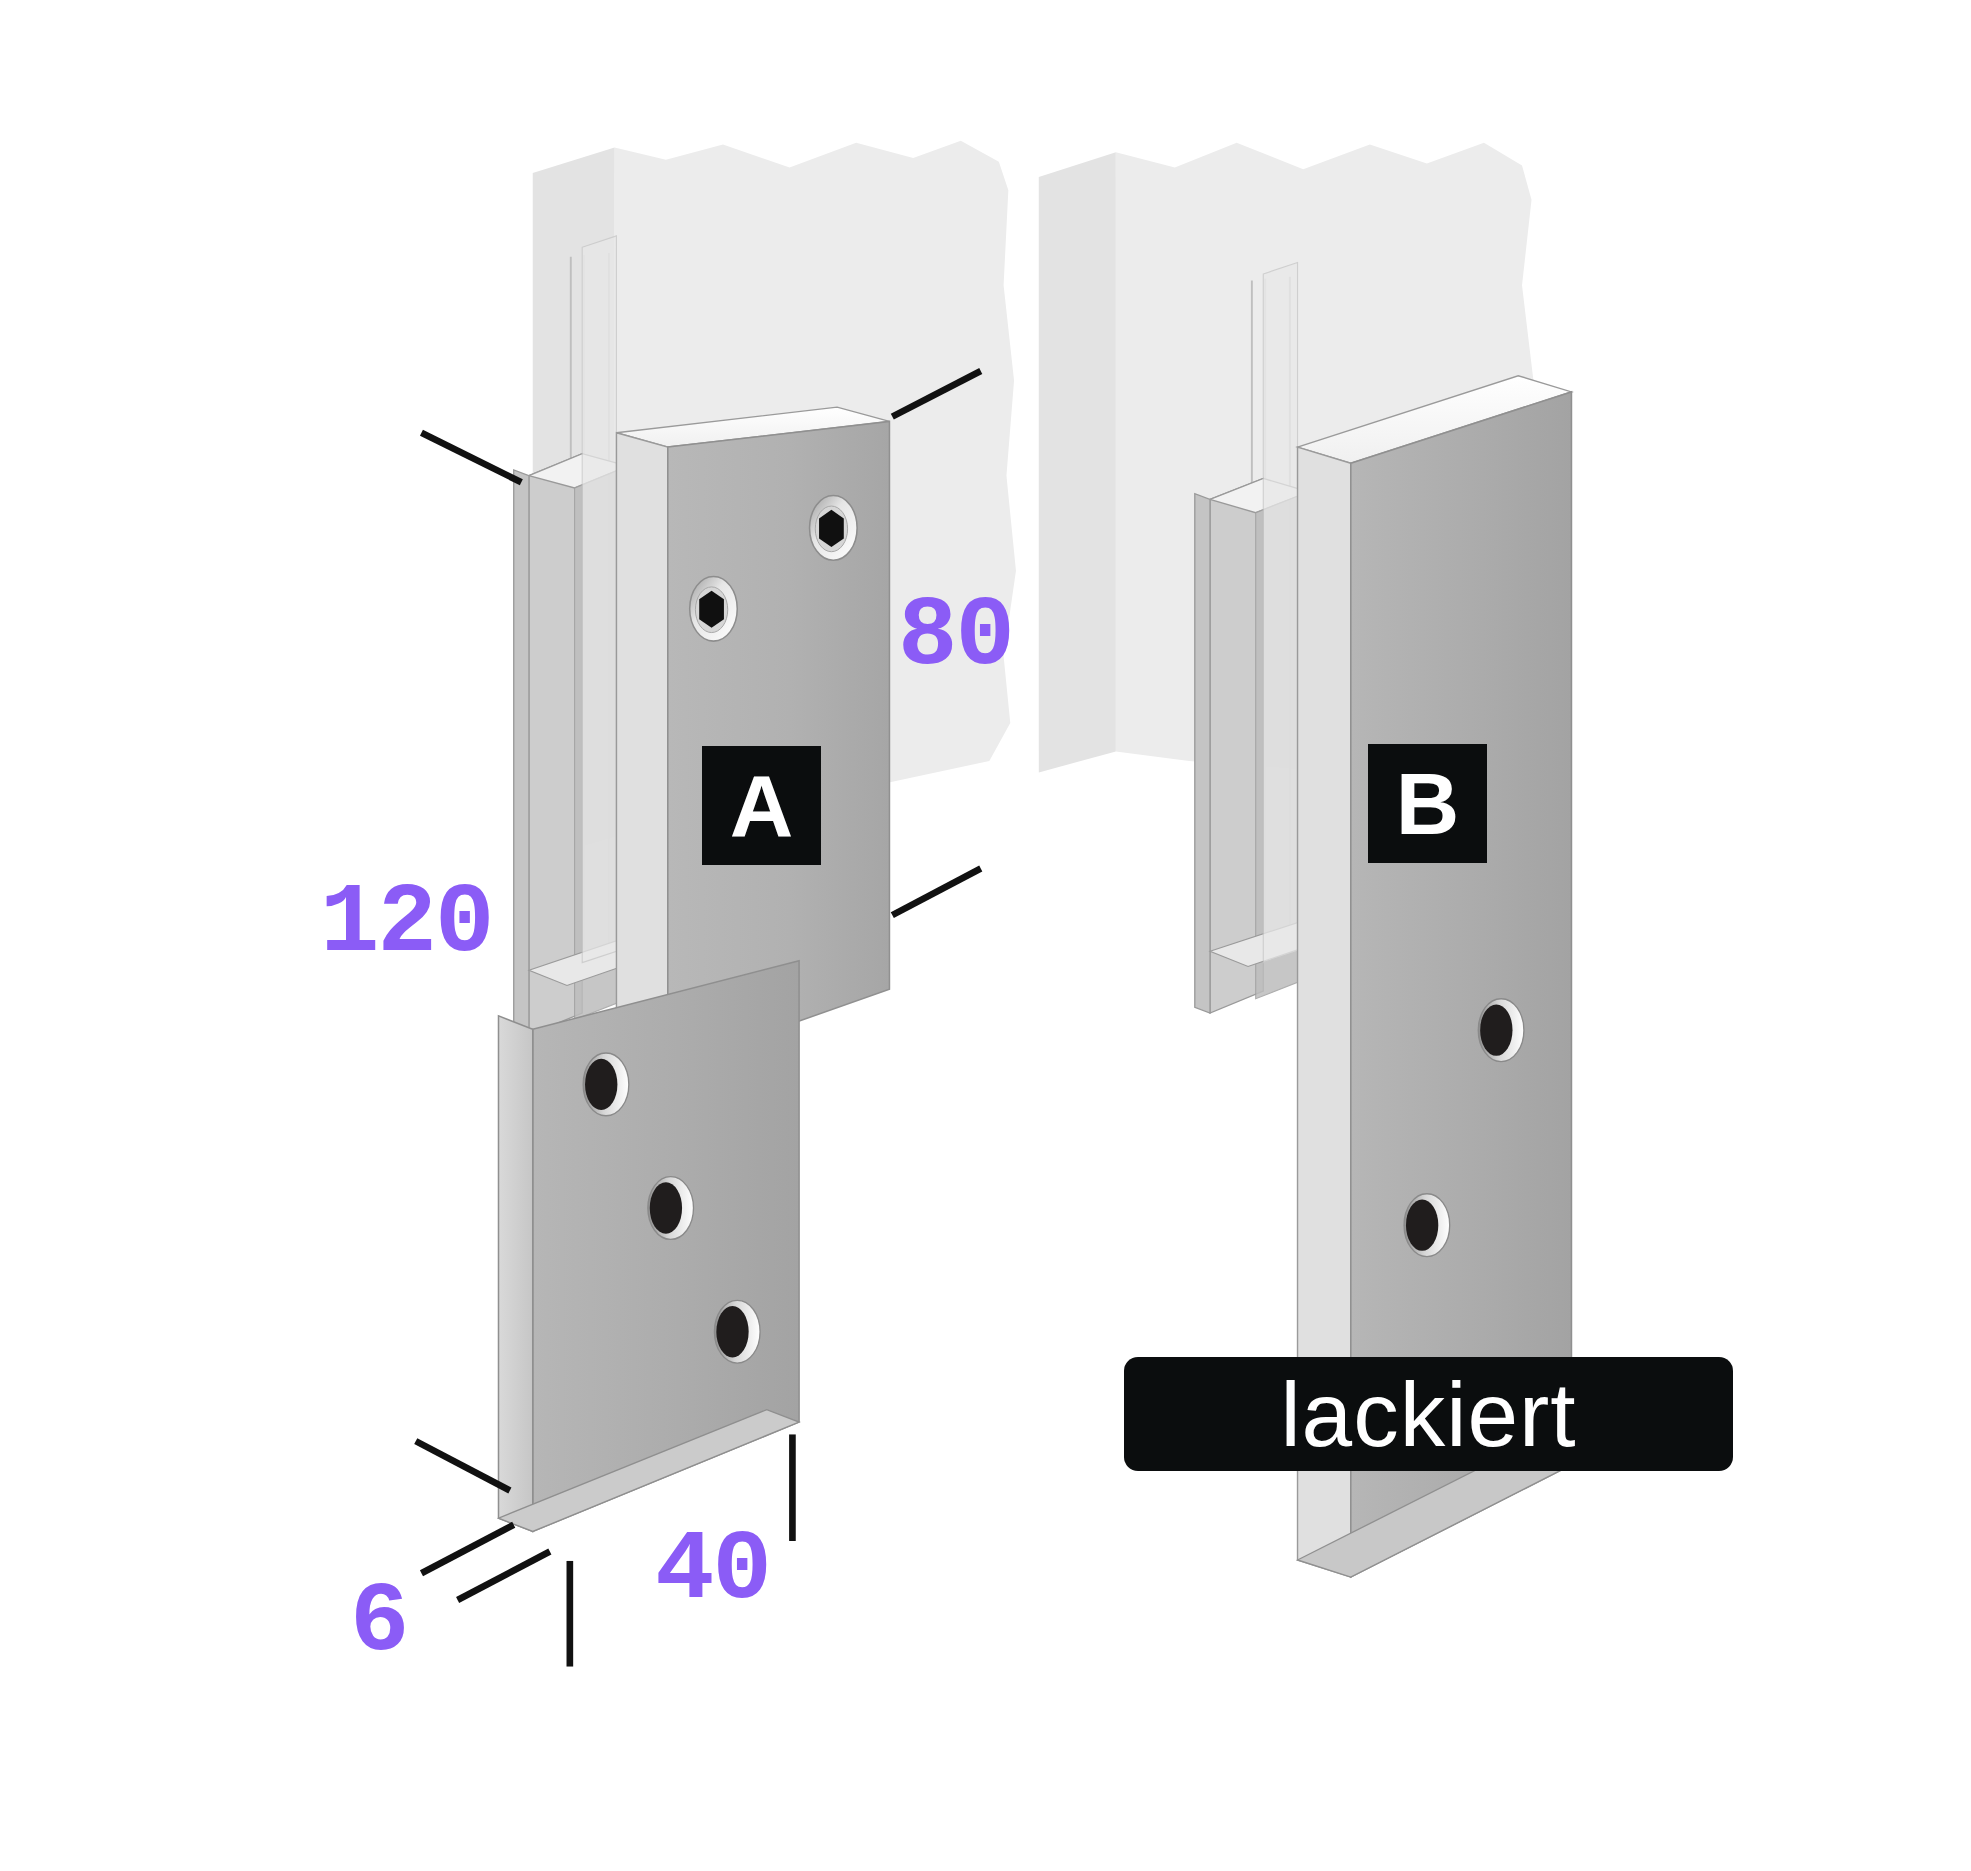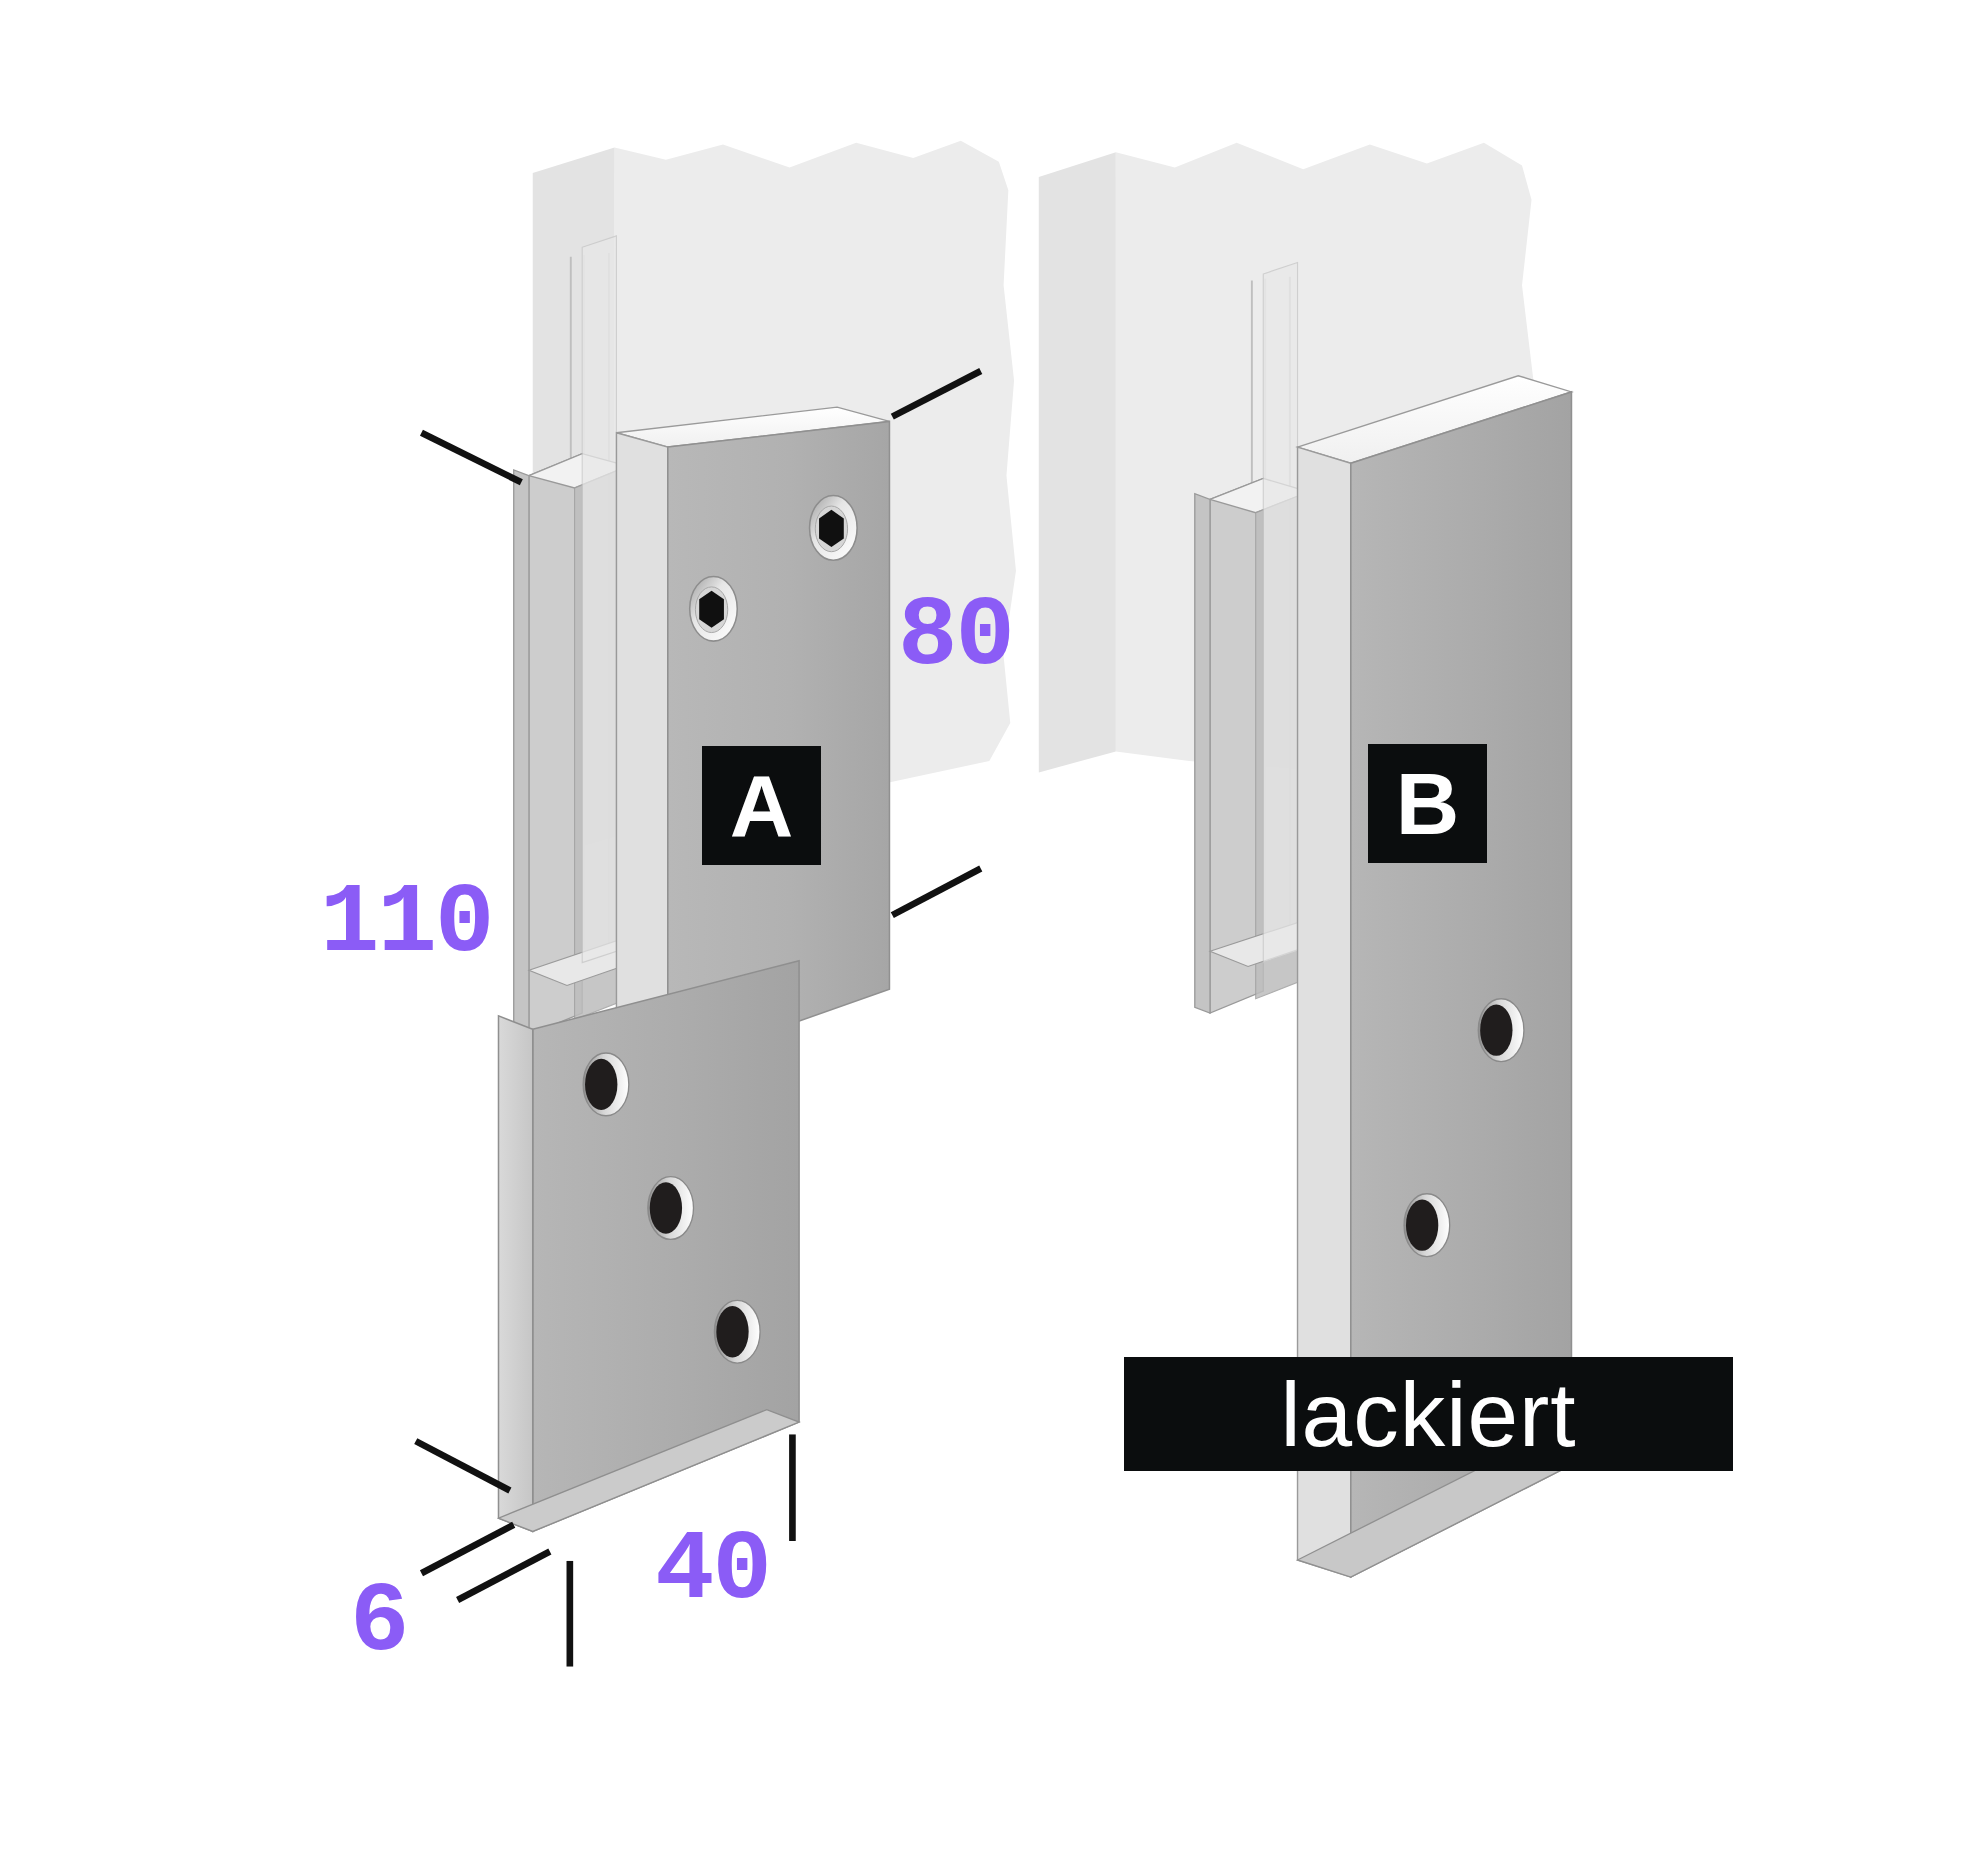--- a/index.html
+++ b/index.html
@@ -44,20 +44,21 @@
     line-height: 1;
     color: #ffffff;
   }
   #tag-a { left: 702px; top: 746px; width: 119px; height: 119px; }
   #tag-b { left: 1368px; top: 744px; width: 119px; height: 119px; }
   #tag-a .tag-text, #tag-b .tag-text { font-size: 88px; }
 
   #tag-lackiert {
     left: 1124px; top: 1357px; width: 609px; height: 114px;
     justify-content: center;
+    border-radius: 14px;
   }
   #tag-lackiert .tag-text {
     font-size: 91px;
     font-weight: normal;
     letter-spacing: 1px;
   }
 </style>
 </head>
 <body>
 
@@ -224,21 +225,21 @@
         <ellipse cx="1573" cy="1083" rx="17" ry="27" fill="#201d1d"></ellipse>
       </g>
       <g>
         <ellipse cx="1500" cy="1288" rx="24" ry="33" fill="url(#gradHole)" stroke="#8a8a8a" stroke-width="1.4"></ellipse>
         <ellipse cx="1495" cy="1288" rx="17" ry="27" fill="#201d1d"></ellipse>
       </g>
     </g>
 
   </svg>
 
-  <div class="dim-label" id="dim-160">110</div>
+  <div class="dim-label" id="dim-160">120</div>
 
   <div class="dim-label" id="dim-80">80</div>
 
   <div class="dim-label" id="dim-40">40</div>
 
   <div class="dim-label" id="dim-6">6</div>
 
   <div class="tag-box" id="tag-a">
     <span class="tag-text">A</span>
   </div>

